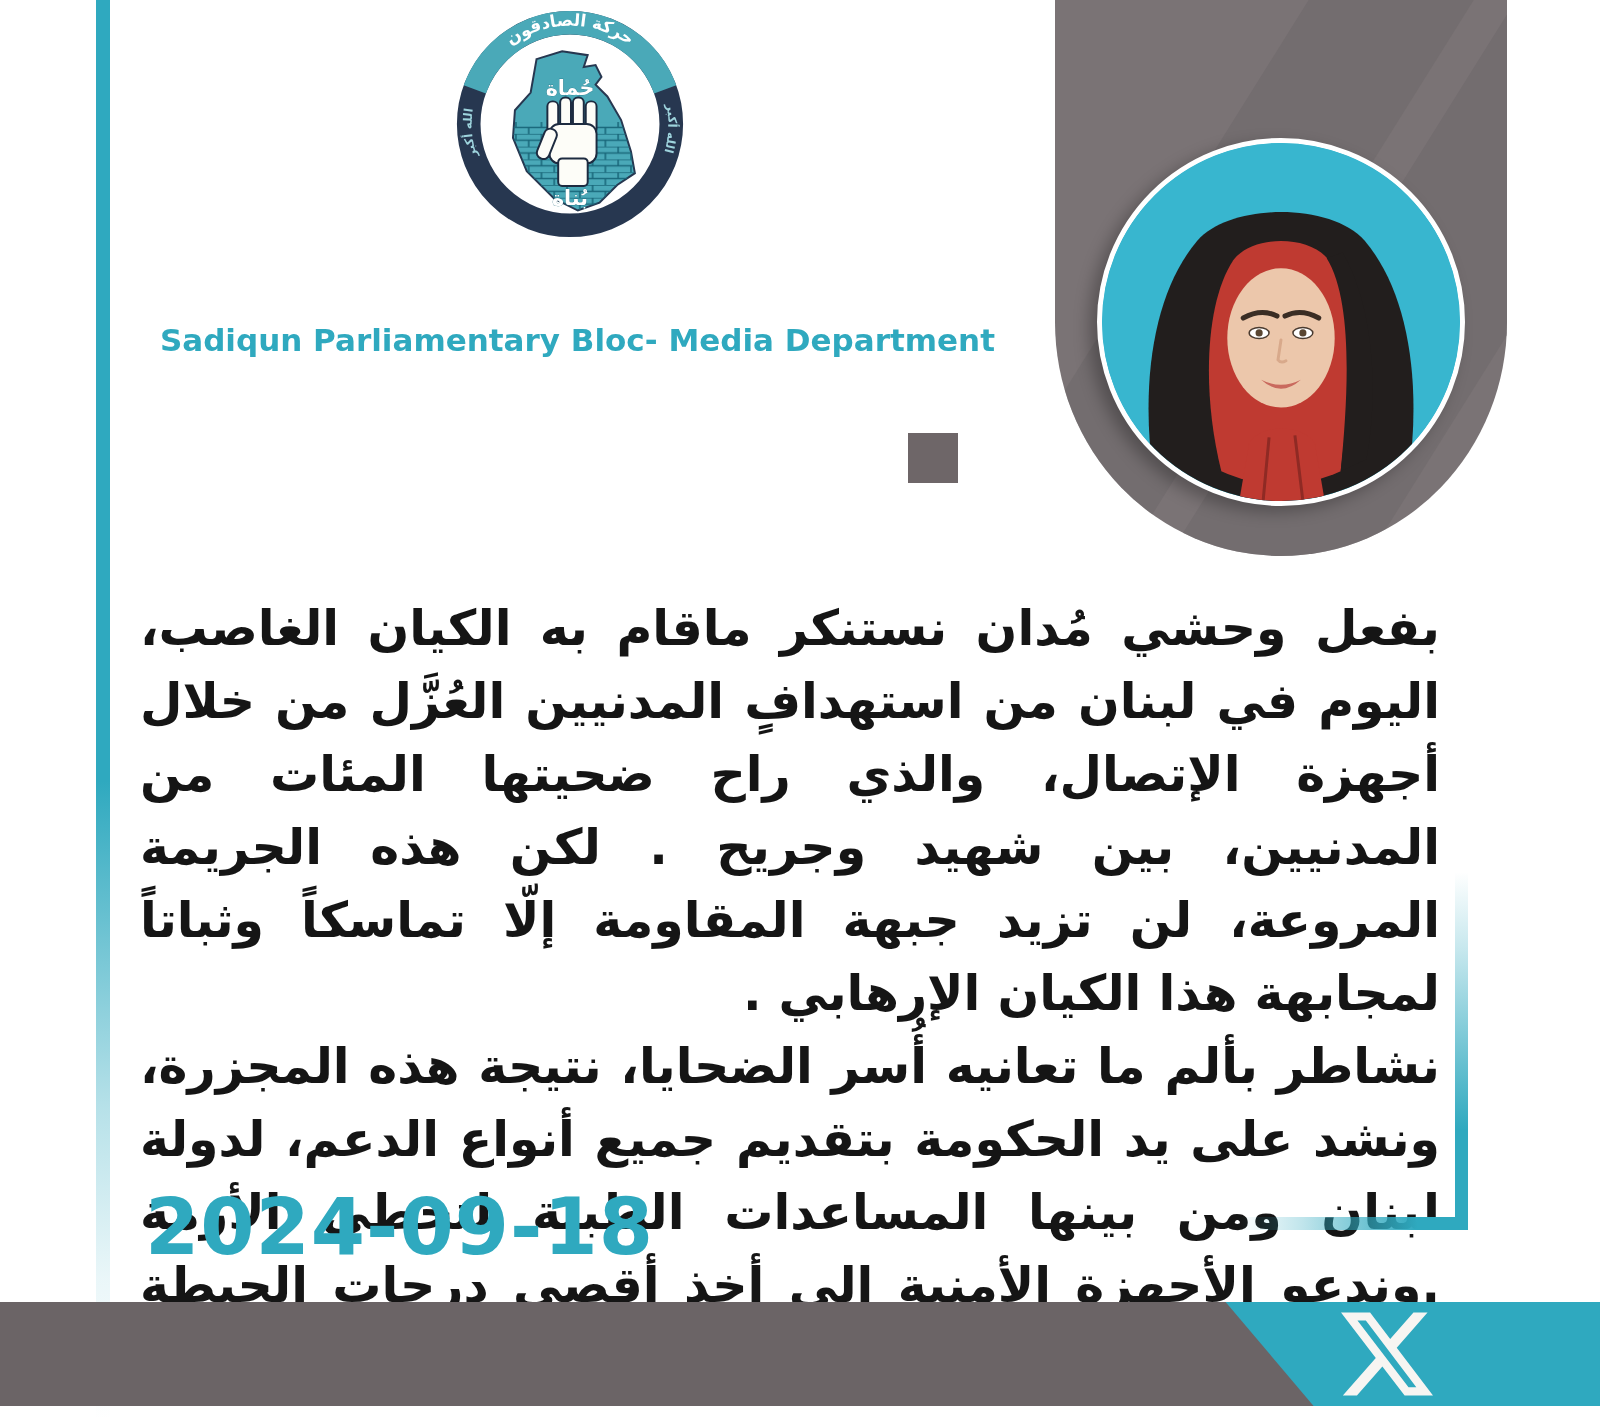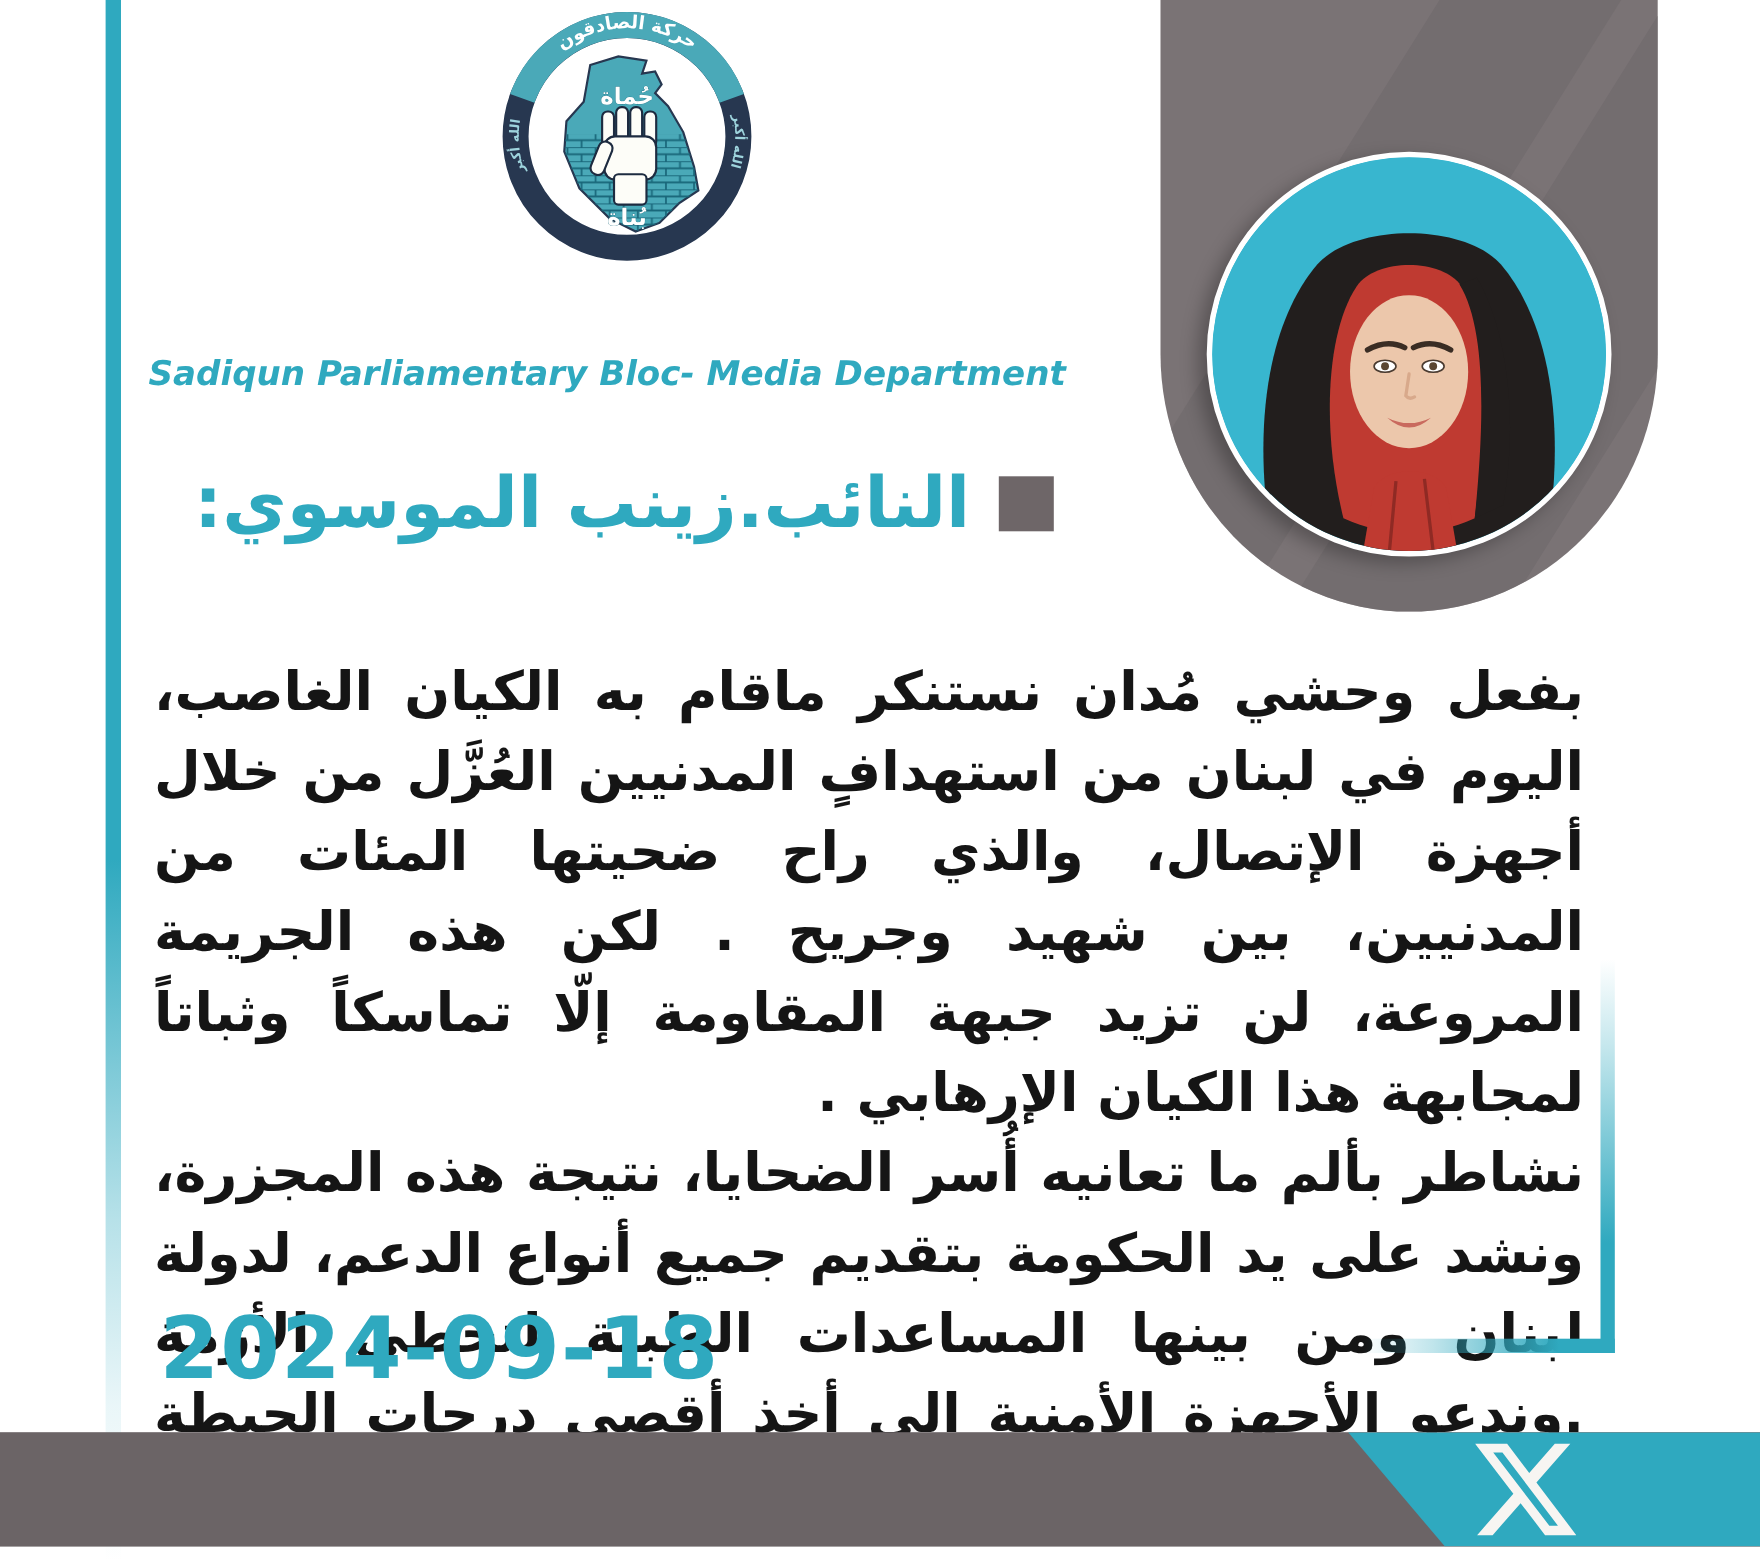--- a/index.html
+++ b/index.html
@@ -32,22 +32,22 @@
   .emblem text{font-family:"DejaVu Sans",sans-serif;}
   .arc-title{font-size:17px;font-weight:bold;fill:#ffffff;letter-spacing:1px;}
   .arc-side{font-size:12px;font-weight:bold;fill:#9ed4dd;letter-spacing:1px;}
   .emblem-word{font-size:21px;font-weight:bold;fill:#ffffff;stroke:var(--logo-brick);stroke-width:.5;paint-order:stroke;text-anchor:middle;}
   
   .org-ar{
     position:absolute;left:135px;top:246px;width:860px;text-align:center;
     direction:rtl;font-size:44px;font-weight:bold;color:var(--header-gray);
   }
   .org-en{
-    position:absolute;left:135px;top:322px;width:860px;text-align:left;
-    font-size:31px;font-weight:bold;color:var(--accent-teal);font-style:italic;
+    position:absolute;left:135px;top:322px;width:860px;text-align:right;
+    font-size:31px;font-weight:bold;color:var(--accent-teal);
   }
   
   .title-row{
     position:absolute;left:120px;top:408px;width:838px;height:100px;
     display:flex;justify-content:flex-end;align-items:center;gap:26px;
   }
   .title-text{direction:rtl;font-size:64px;font-weight:bold;color:var(--accent-teal);white-space:nowrap;}
   .title-square{width:50px;height:50px;background:var(--title-square-gray);flex:0 0 auto;}
   
   .photo-badge{
@@ -143,21 +143,20 @@
       <rect x="90" y="124" width="13" height="32" rx="6" transform="rotate(22 96 140)"></rect>
       <rect x="108" y="155" width="30" height="28" rx="4"></rect>
     </g>
     <text class="emblem-word" x="120" y="90">حُماة</text>
     <text class="emblem-word" x="120" y="202">بُناة</text>
   </svg>
 
   <div class="org-en">Sadiqun Parliamentary Bloc- Media Department</div>
 
   <div class="title-row">
-    <div class="title-text">النائب.زينب الموسوي:</div>
     <div class="title-square"></div>
   </div>
 
   <div class="photo-badge">
     <div class="badge-stripe s1"></div>
     <div class="badge-stripe s2"></div>
   </div>
   <div class="photo-badge" style="background:none;overflow:visible;border-radius:0;">
     <div class="photo-circle">
       <svg viewBox="0 0 360 360" aria-hidden="true">

